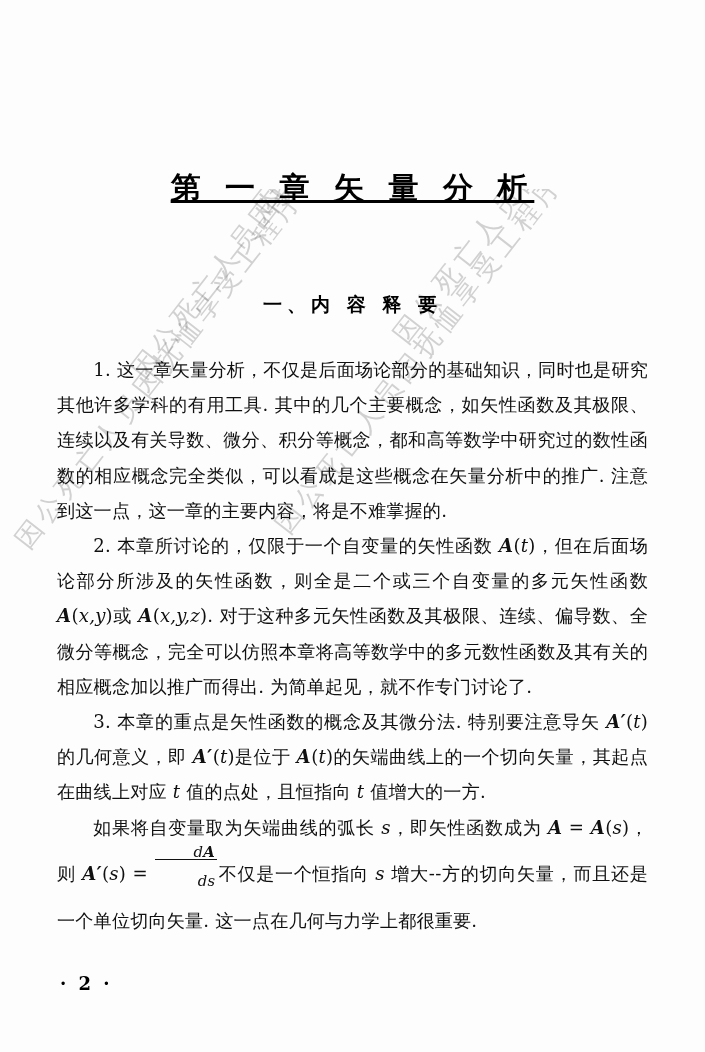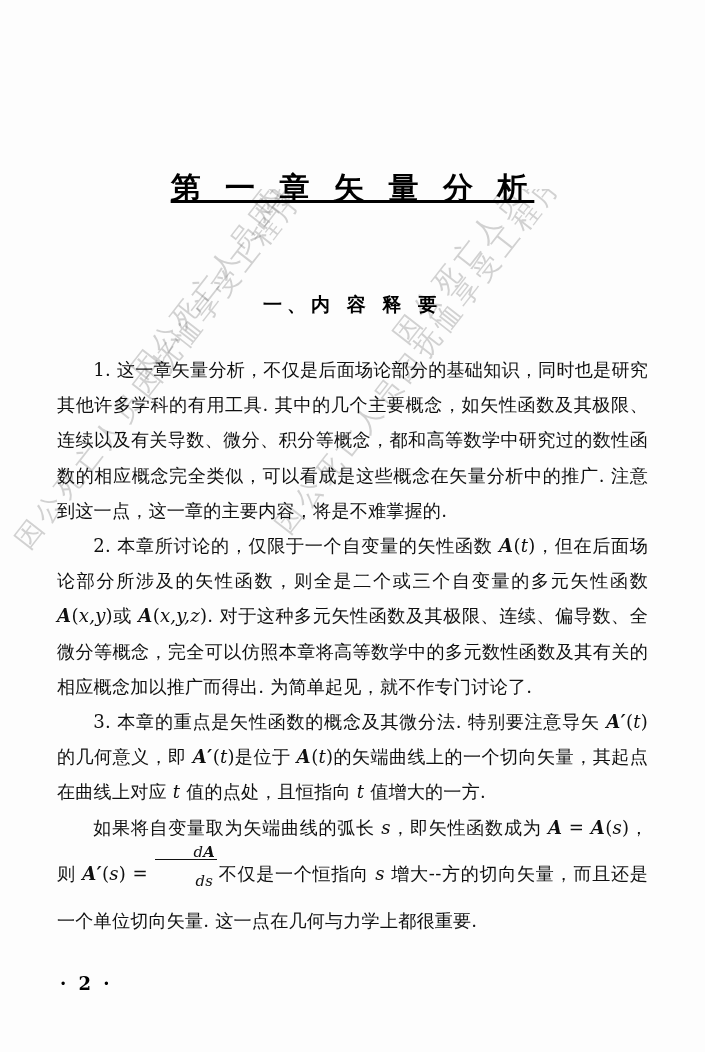--- a/index.html
+++ b/index.html
@@ -110,21 +110,21 @@
   }
   .mu {
     font-family: "DejaVu Serif", "Liberation Serif", serif;
     font-style: normal;
     font-weight: normal;
   }
 
   .frac {
     display: inline-block;
     vertical-align: -0.52em;
-    text-align: center;
+    text-align: right;
     line-height: 1.05;
     font-size: 0.82em;
     margin: 0 1px;
     position: relative;
     top: -0.08em;
   }
   .frac .num {
     display: block;
     padding: 0 2px;
   }

